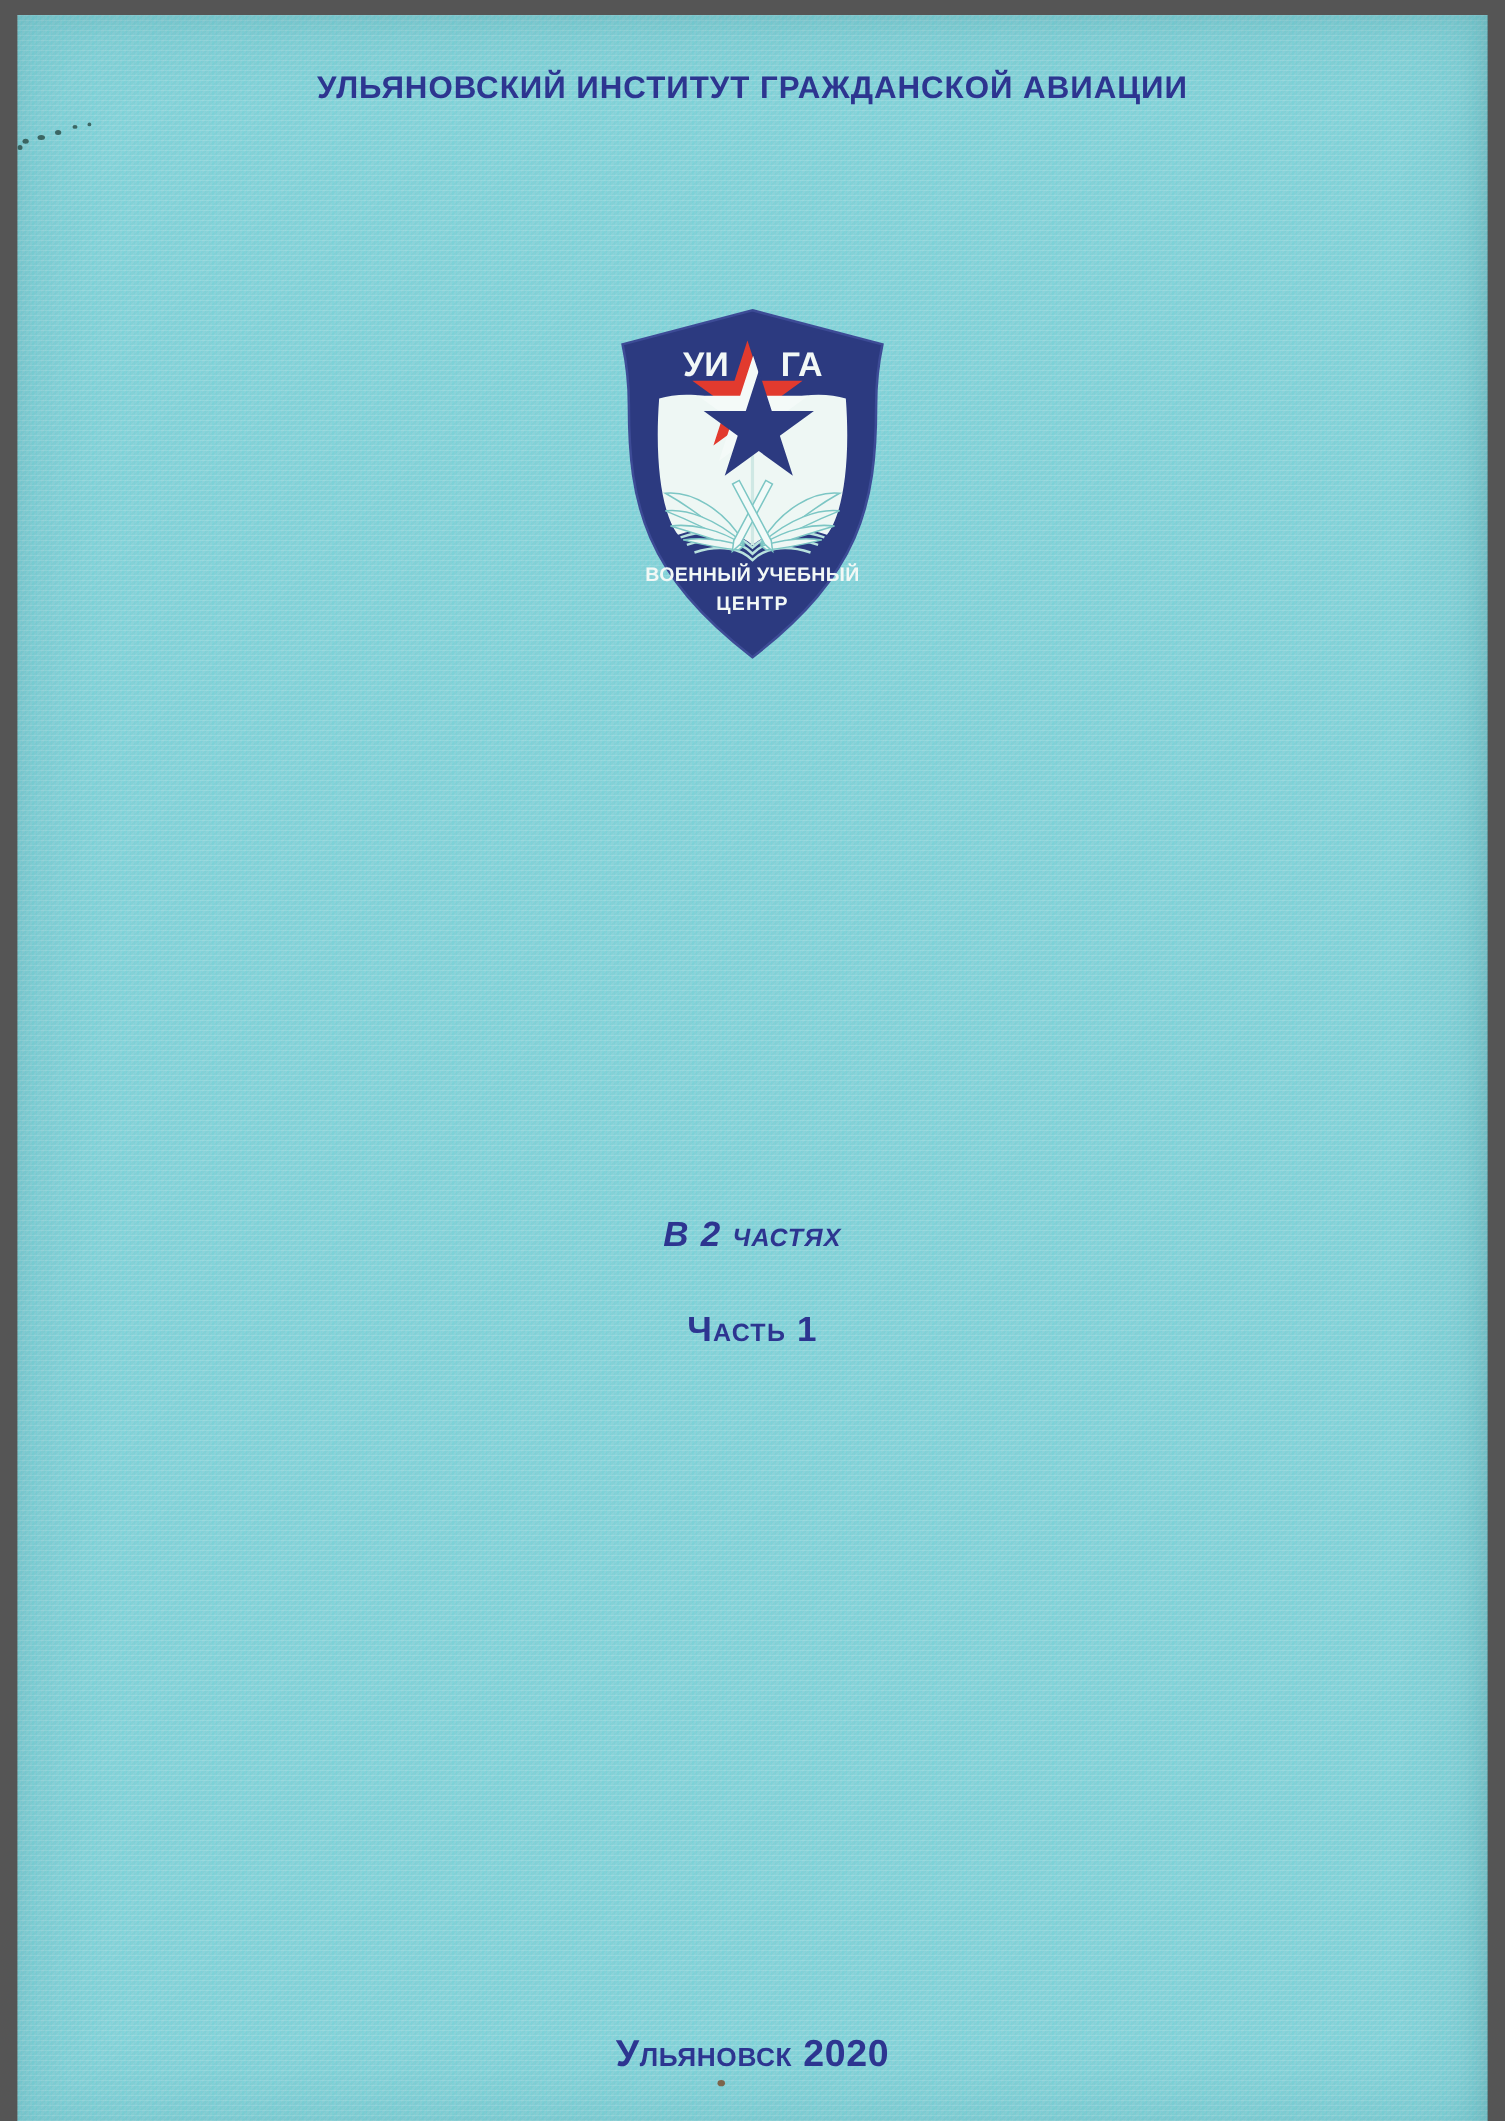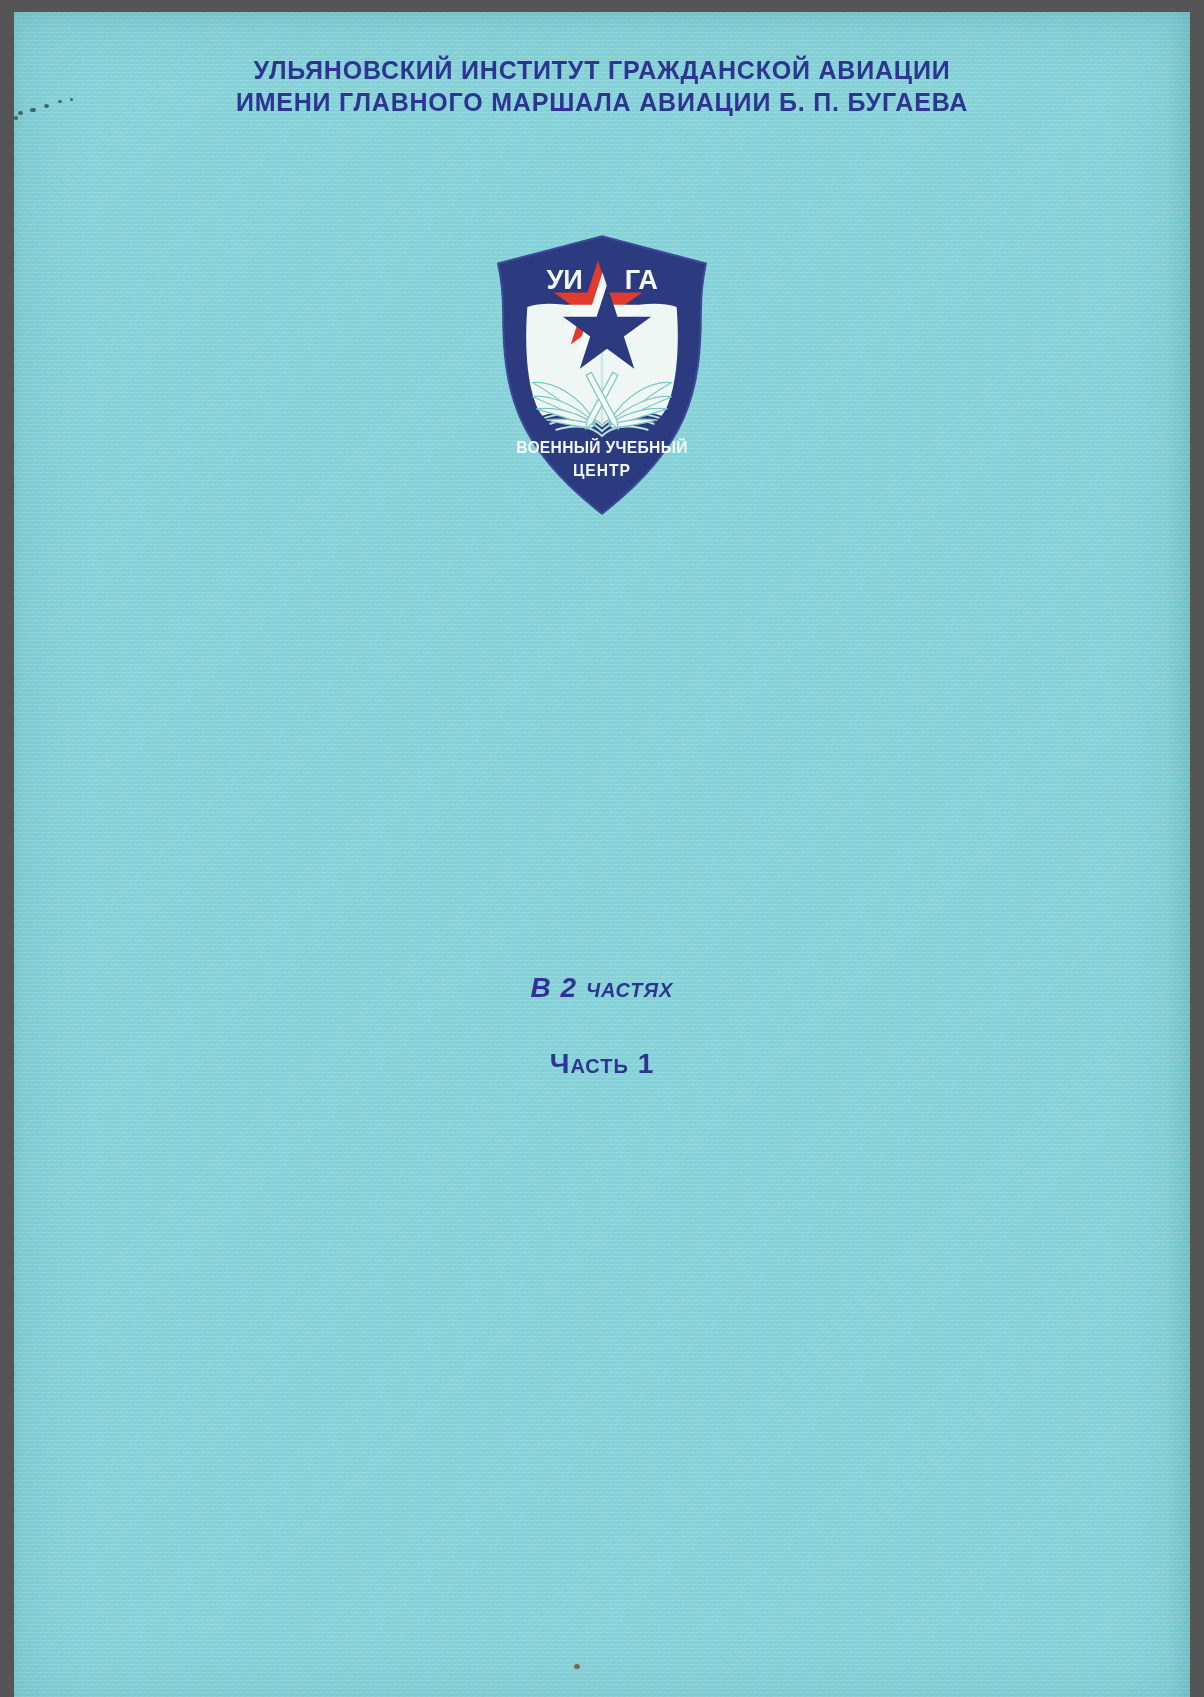--- a/index.html
+++ b/index.html
@@ -19,21 +19,21 @@
     color: #2d3590;
   }
   .abs { position: absolute; left: 0; width: 100%; text-align: center; }
   .header-block { top: 42px; font-size: 25px; line-height: 32px; letter-spacing: 0.8px; }
   .title-block  { top: 692px; font-size: 38px; line-height: 54px; letter-spacing: 1px; }
   .edition-type  { top: 893px;  font-size: 34px; font-variant: small-caps; letter-spacing: 1px; }
   .edition-parts { top: 960px;  font-size: 28px; font-variant: small-caps; letter-spacing: 1px; font-style: italic; }
   .edition-part  { top: 1036px; font-size: 28px; font-variant: small-caps; letter-spacing: 1px; }
   .imprint-block { top: 1615px; font-size: 30px; font-variant: small-caps; letter-spacing: 0.5px; }
   .emblem {
-    position: absolute; top: 221px; left: 50%;
+    position: absolute; top: 233px; left: 50%;
     transform: translateX(-50%);
     width: 224px; height: 283px;
   }
   .emblem svg { display:block; width:100%; height:100%; }
   .emblem text { font-family: "Liberation Sans", sans-serif; font-weight: bold; }
   .speck { position: absolute; background: #23433e; border-radius: 50%; opacity: 0.75; }
   .speck.s1 { left: 4px;  top: 99px;  width: 5px; height: 4px; }
   .speck.s2 { left: 16px; top: 96px;  width: 6px; height: 4px; }
   .speck.s3 { left: 30px; top: 92px;  width: 5px; height: 4px; }
   .speck.s4 { left: 44px; top: 88px;  width: 4px; height: 3px; }
@@ -49,21 +49,20 @@
   <span class="speck s1"></span>
   <span class="speck s2"></span>
   <span class="speck s3"></span>
   <span class="speck s4"></span>
   <span class="speck s5"></span>
   <span class="speck s6"></span>
   <span class="speck rust"></span>
 
   <div class="abs header-block">
     <div>УЛЬЯНОВСКИЙ ИНСТИТУТ ГРАЖДАНСКОЙ АВИАЦИИ</div>
-    <div>ИМЕНИ ГЛАВНОГО МАРШАЛА АВИАЦИИ Б. П. БУГАЕВА</div>
   </div>
 
   <div class="emblem">
     <svg viewBox="0 0 222 280">
 
       <path d="M111 3 L214 30 C211 44 209 60 209 78 C209 158 196 212 111 278 C26 212 13 158 13 78 C13 60 11 44 8 30 Z" fill="#2c3a80" stroke="#3d4b96" stroke-width="2"></path>
 
       <path d="M111 87 C94 71 58 66 37 73 C33 126 40 166 52 181 C74 173 96 177 111 189 C126 177 148 173 170 181 C182 166 189 126 185 73 C164 66 128 71 111 87 Z" fill="#eef7f4"></path>
       <path d="M111 87 L111 189" stroke="#cfe8e4" stroke-width="2.5" fill="none"></path>
 
@@ -101,14 +100,15 @@
       <text x="150" y="55" text-anchor="middle" font-size="27" fill="#f2f8f6">ГА</text>
       <text x="111" y="218" text-anchor="middle" font-size="15.5" letter-spacing="0.3" fill="#f2f8f6">ВОЕННЫЙ УЧЕБНЫЙ</text>
       <text x="111" y="241" text-anchor="middle" font-size="15.5" letter-spacing="1" fill="#f2f8f6">ЦЕНТР</text>
     </svg>
   </div>
 
 
   <div class="abs edition-parts">В 2 частях</div>
   <div class="abs edition-part">Часть 1</div>
 
+  <div class="abs imprint-block">Ульяновск 2020</div>
 
 </div>
 
 </body></html>

